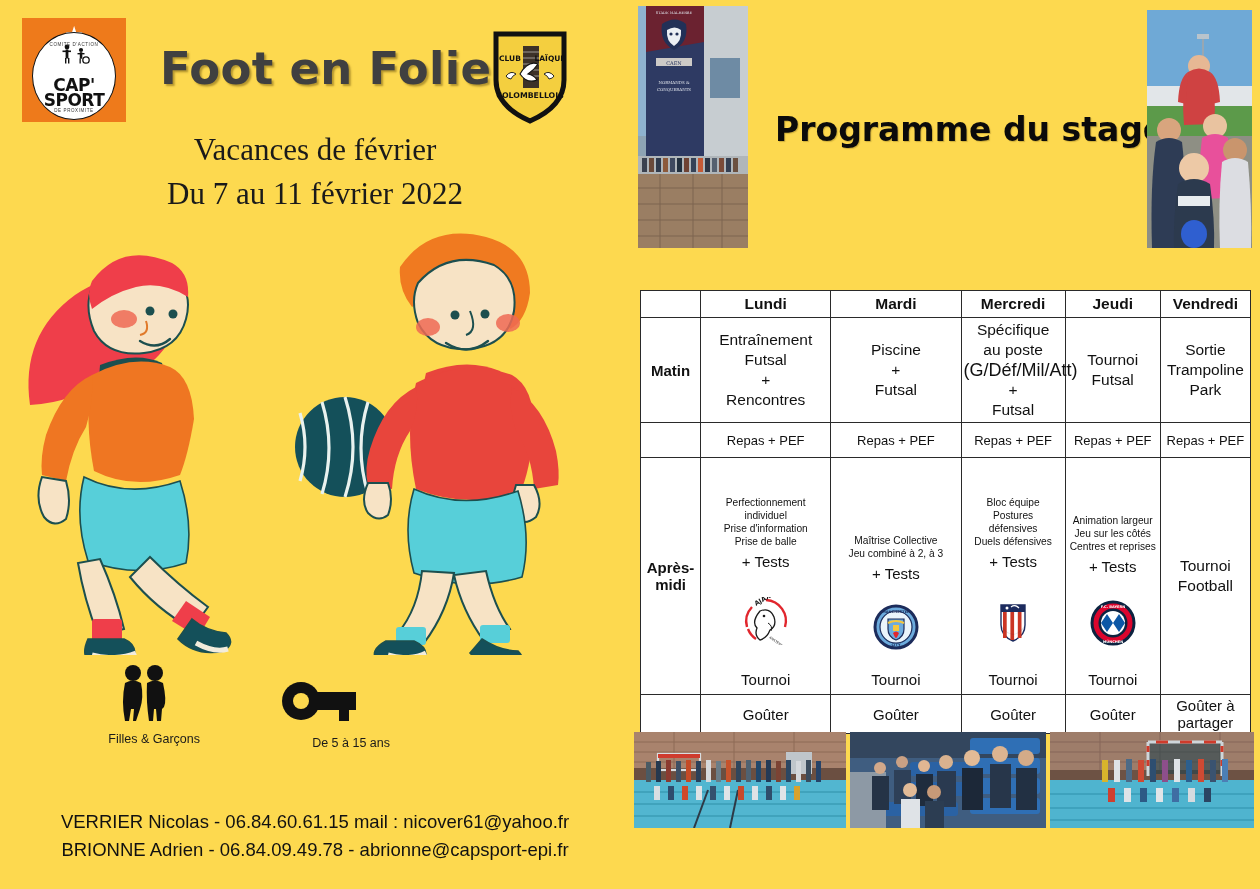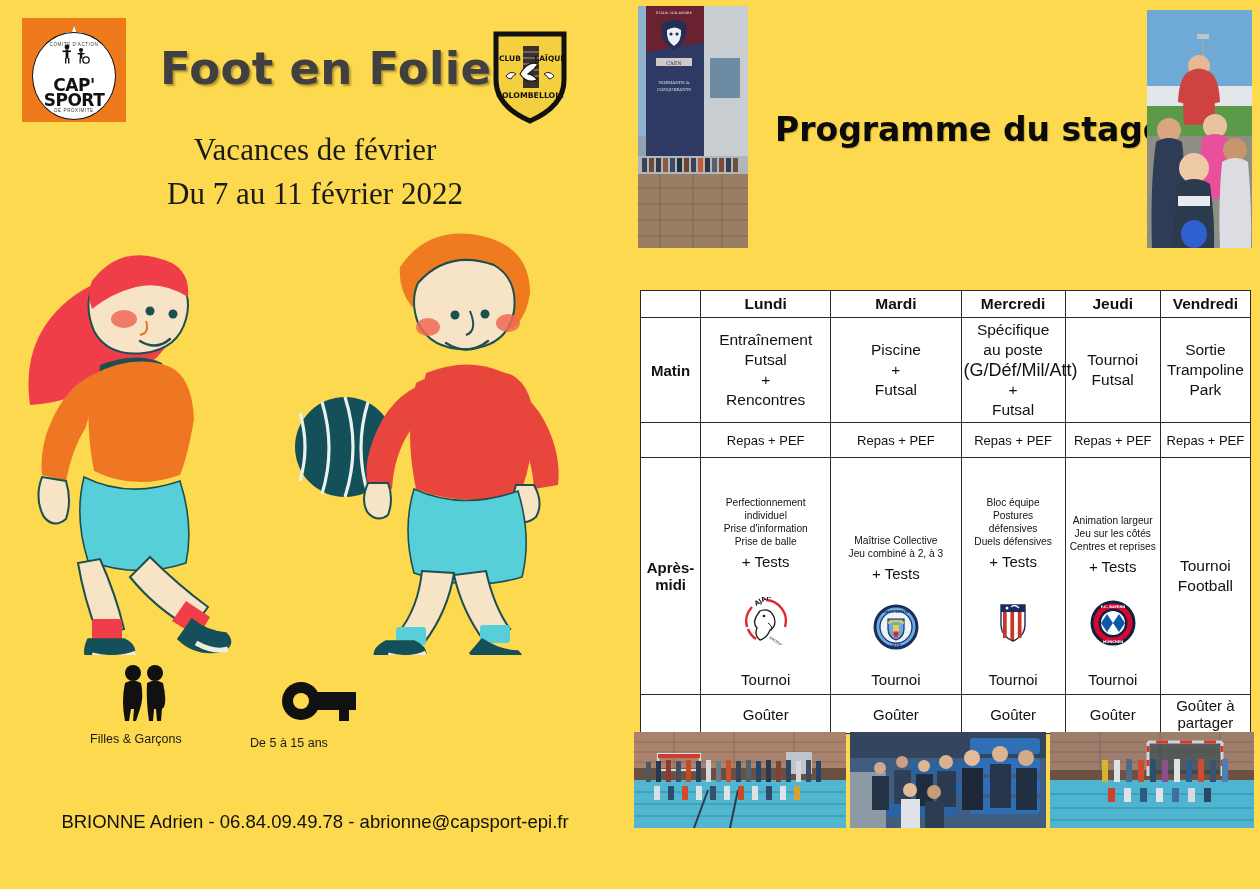--- a/index.html
+++ b/index.html
@@ -59,21 +59,21 @@
   }
   .sub1{top:132px;}
   .sub2{top:176px;}
 
   .kids-illustration{
     position:absolute;left:0px;top:215px;width:630px;height:440px;
   }
 
   
   .iconrow{position:absolute;left:0;top:660px;width:630px;height:110px;}
-  .iconcell{position:absolute;text-align:left;}
+  .iconcell{position:absolute;text-align:right;}
   .iconcell .glyph{height:62px;display:flex;align-items:flex-end;justify-content:center;}
   .iconcell .cap{
     margin-top:10px;font-size:12.5px;color:#1a1a1a;
     font-family:"Liberation Sans", sans-serif;
   }
   .ic-1{left:90px;top:0;width:110px;}
   .ic-2{left:250px;top:4px;width:140px;}
   .ic-3{left:420px;top:0;width:140px;}
 
   .contact{
@@ -283,20 +283,21 @@
           <circle cx="20" cy="21" r="8" fill="#fdd94f"></circle>
           <rect x="33" y="12" width="42" height="18" fill="#111"></rect>
           <rect x="58" y="24" width="10" height="17" fill="#111"></rect>
         </svg>
       </div>
       <div class="cap">De 5 à 15 ans</div>
     </div>
   </div>
 
   <div class="contact">
+    <div>VERRIER Nicolas - 06.84.60.61.15  mail : nicover61@yahoo.fr</div>
     <div>BRIONNE Adrien - 06.84.09.49.78 - abrionne@capsport-epi.fr</div>
   </div>
 
   <div class="photo photo-caen">
     <svg width="110" height="242" viewBox="0 0 110 242">
       <rect width="110" height="242" fill="#8ea4b4"></rect>
       <rect x="0" y="0" width="110" height="130" fill="#8fb3cf"></rect>
       <rect x="60" y="0" width="50" height="150" fill="#c7cdd1"></rect>
       <rect x="72" y="52" width="30" height="40" fill="#6e8ba4"></rect>
       <rect x="8" y="0" width="58" height="150" fill="#2e3a63"></rect>

